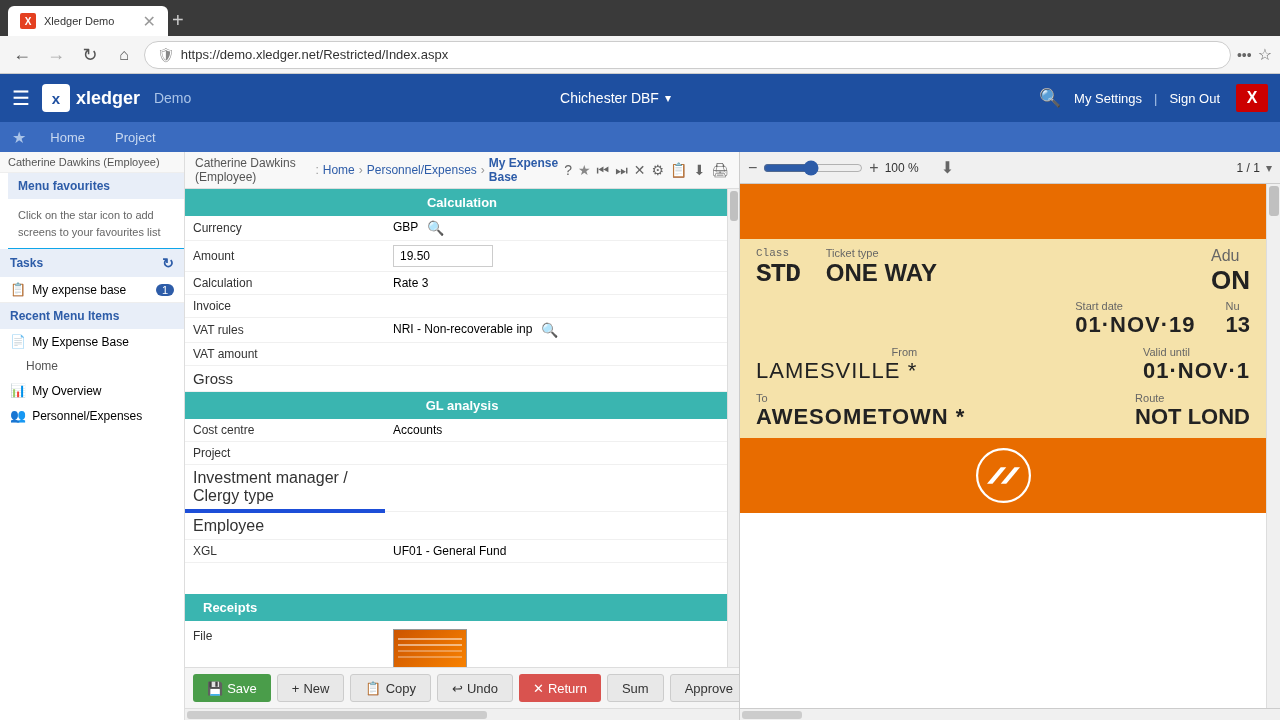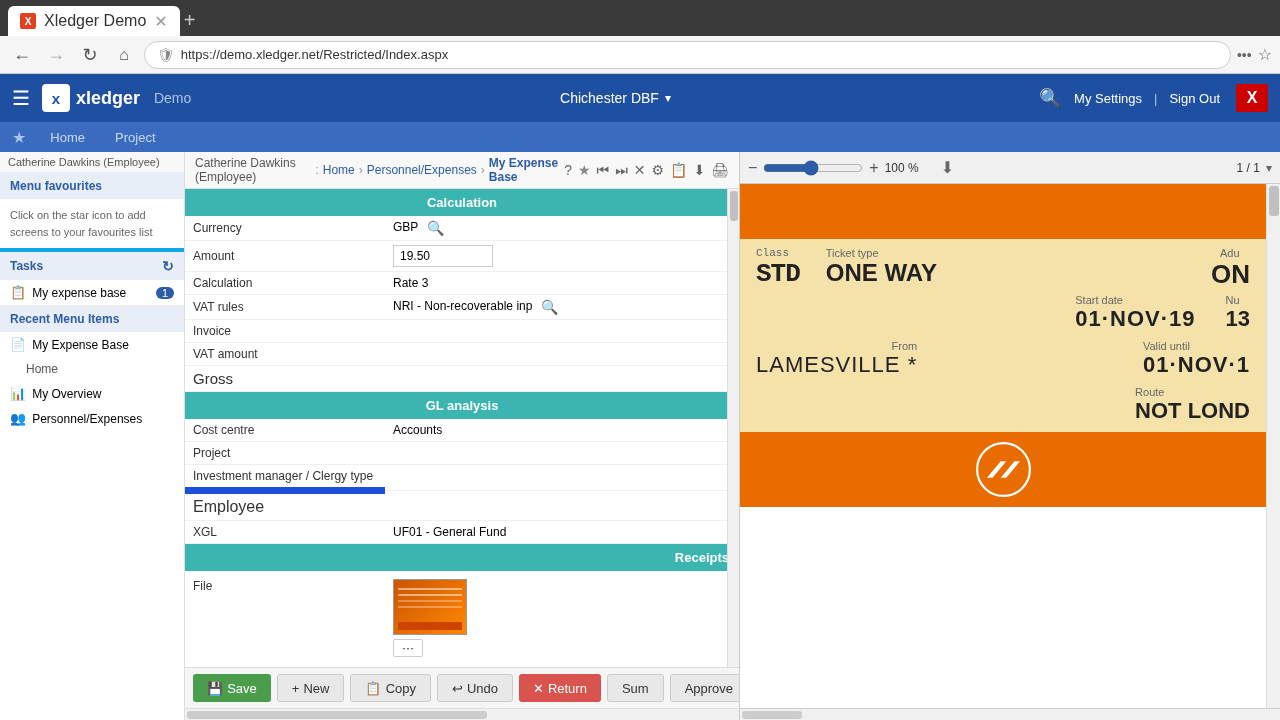--- a/index.html
+++ b/index.html
@@ -4,21 +4,21 @@
   <style>
     * { box-sizing: border-box; margin: 0; padding: 0; }
     body { font-family: Arial, sans-serif; font-size: 13px; background: #f0f0f0; overflow: hidden; width: 1280px; height: 720px; }
   </style>
 </head>
 <body>
 
 <div style="background:#3a3a3a; height:36px; display:flex; align-items:flex-end; padding:0 8px; gap:4px;">
   <div style="background:white; border-radius:6px 6px 0 0; padding:0 12px; height:30px; display:flex; align-items:center; gap:8px; min-width:160px;">
     <div style="width:16px; height:16px; background:#e44020; border-radius:2px; display:flex; align-items:center; justify-content:center; color:white; font-size:10px; font-weight:bold;">X</div>
-    <span style="font-size:16px; color:#333;">Xledger Demo</span>
+    <span style="font-size:11px; color:#333;">Xledger Demo</span>
     <span style="color:#999; font-size:16px; cursor:pointer; margin-left:auto;">✕</span>
   </div>
   <div style="color:#ccc; font-size:20px; cursor:pointer; padding-bottom:4px;">+</div>
 </div>
 
 <div style="background:#f5f5f5; height:38px; display:flex; align-items:center; padding:0 8px; gap:6px; border-bottom:1px solid #ccc;">
   <button style="background:none; border:none; cursor:pointer; color:#555; font-size:18px; width:28px; height:28px;">←</button>
   <button style="background:none; border:none; cursor:pointer; color:#aaa; font-size:18px; width:28px; height:28px;">→</button>
   <button style="background:none; border:none; cursor:pointer; color:#555; font-size:18px; width:28px; height:28px;">↻</button>
   <button style="background:none; border:none; cursor:pointer; color:#555; font-size:16px; width:28px; height:28px;">⌂</button>
@@ -59,21 +59,21 @@
 </div>
 
 <div style="display:flex; height:calc(720px - 36px - 38px - 48px - 30px); overflow:hidden;">
 
   <div style="width:185px; background:white; border-right:1px solid #ddd; overflow-y:auto; flex-shrink:0; font-size:12px;">
 
     <div style="padding:4px 8px; font-size:11px; color:#555; background:#f8f8f8; border-bottom:1px solid #eee;">
       <span>Catherine Dawkins (Employee)</span>
     </div>
 
-    <div style="border-bottom:4px solid #0ea5e9;">
+    <div style="border-bottom:1px solid #0ea5e9;margin-left:8px;">
       <div style="background:#e8eef8; padding:6px 10px; font-size:12px; font-weight:bold; color:#2d5ca8; cursor:pointer;">
         <span>Menu favourites</span>
       </div>
       <div style="padding:8px 10px; font-size:11px; color:#666; line-height:1.5;">
         <span>Click on the star icon to add screens to your favourites list</span>
       </div>
     </div>
 
     <div style="border-bottom:1px solid #eee;">
       <div style="background:#e8eef8; padding:6px 10px; font-size:12px; font-weight:bold; color:#2d5ca8; cursor:pointer; display:flex; align-items:center; justify-content:space-between;">
@@ -158,29 +158,29 @@
               <input type="text" style="border: 1px solid rgb(204, 204, 204); padding: 2px 6px; font-size: 12px; width: 100px; height: 22px;" value="19.50">
             </td>
           </tr>
           <tr>
             <td style="padding:4px 8px; font-size:12px; color:#333; border-bottom:1px solid #f0f0f0;"><span>Calculation</span></td>
             <td style="padding:4px 8px; font-size:12px; border-bottom:1px solid #f0f0f0;">
               <span>Rate 3</span>
             </td>
           </tr>
           <tr>
+            <td style="padding:4px 8px; font-size:12px; color:#333; border-bottom:1px solid #f0f0f0;"><span>Invoice</span></td>
+            <td style="padding:4px 8px; border-bottom:1px solid #f0f0f0;"></td>
+          </tr>
+          <tr>
             <td style="padding:4px 8px; font-size:12px; color:#333; border-bottom:1px solid #f0f0f0;"><span>VAT rules</span></td>
             <td style="padding:4px 8px; font-size:12px; border-bottom:1px solid #f0f0f0;">
               <span style="margin-right:6px;">NRI - Non-recoverable inp</span>
               <button style="background:none; border:none; cursor:pointer; color:#666; font-size:14px; vertical-align:middle;">🔍</button>
             </td>
-          </tr>
-          <tr>
-            <td style="padding:4px 8px; font-size:12px; color:#333; border-bottom:1px solid #f0f0f0;"><span>Invoice</span></td>
-            <td style="padding:4px 8px; border-bottom:1px solid #f0f0f0;"></td>
           </tr>
           <tr>
             <td style="padding:4px 8px; font-size:12px; color:#333; border-bottom:1px solid #f0f0f0;"><span>VAT amount</span></td>
             <td style="padding:4px 8px; border-bottom:1px solid #f0f0f0;"></td>
           </tr>
           <tr>
             <td style="padding:4px 8px; font-size:15px; color:#333; border-bottom:1px solid #f0f0f0;"><span>Gross</span></td>
             <td style="padding:4px 8px; border-bottom:1px solid #f0f0f0;"></td>
           </tr>
         </tbody>
@@ -195,37 +195,37 @@
             <td style="padding:4px 8px; font-size:12px; width:200px; color:#333; border-bottom:1px solid #f0f0f0;"><span>Cost centre</span></td>
             <td style="padding:4px 8px; font-size:12px; border-bottom:1px solid #f0f0f0;">
               <span>Accounts</span>
             </td>
           </tr>
           <tr>
             <td style="padding:4px 8px; font-size:12px; color:#333; border-bottom:1px solid #f0f0f0;"><span>Project</span></td>
             <td style="padding:4px 8px; border-bottom:1px solid #f0f0f0;"></td>
           </tr>
           <tr>
-            <td style="padding:4px 8px; font-size:12px; color:#333; border-bottom:7px solid #1d4ed8;"><span>Investment manager / Clergy type</span></td>
+            <td style="padding:4px 8px; font-size:16px; color:#333; border-bottom:4px solid #1d4ed8;"><span>Investment manager / Clergy type</span></td>
             <td style="padding:4px 8px; border-bottom:1px solid #f0f0f0;"></td>
           </tr>
           <tr>
             <td style="padding:4px 8px; font-size:16px; color:#333; border-bottom:1px solid #f0f0f0;"><span>Employee</span></td>
             <td style="padding:4px 8px; border-bottom:1px solid #f0f0f0;"></td>
           </tr>
           <tr>
             <td style="padding:4px 8px; font-size:12px; color:#333; border-bottom:1px solid #f0f0f0;"><span>XGL</span></td>
             <td style="padding:4px 8px; font-size:12px; border-bottom:1px solid #f0f0f0;">
               <span>UF01 - General Fund</span>
             </td>
           </tr>
         </tbody>
           </table>
 
-        <div style="background:#3ab5b0; color:white; font-size:13px; font-weight:bold; padding:6px 10px; text-align:right;">
+        <div style="background:#3ab5b0; color:white; font-size:13px; font-weight:bold; padding:6px 18px; text-align:left;margin-top:31px;">
           <span>Receipts</span>
         </div>
         <table style="width:100%; border-collapse:collapse;">
           <tbody>
               <tr>
             <td style="padding:8px 8px; font-size:12px; width:200px; color:#333; vertical-align:top;"><span>File</span></td>
             <td style="padding:8px 8px; vertical-align:top;">
               <div style="display:inline-block;">
                 <div style="width:74px; height:56px; background:linear-gradient(135deg, #cc5500, #ff8800); border:1px solid #999; cursor:pointer; position:relative; overflow:hidden;">
 
@@ -312,21 +312,21 @@
               <div style="display:flex; padding:8px 16px 0 16px; gap:16px; align-items:flex-start;">
                 <div style="display:flex; flex-direction:column;font-family:Liberation Mono, monospace;">
                   <span style="font-size:11px; color:#666;">Class</span>
                   <span style="font-size:26px; font-weight:bold; color:#222; letter-spacing:-1px;">STD</span>
                 </div>
                 <div style="display:flex; flex-direction:column; margin-left:10px;">
                   <span style="font-size:11px; color:#666;">Ticket type</span>
                   <span style="font-size:24px; font-weight:bold; color:#222;">ONE WAY</span>
                 </div>
                 <div style="display:flex; flex-direction:column; margin-left:auto;">
-                  <span style="font-size:11px; color:#666;margin-left:9px;">Adu</span>
+                  <span style="font-size:16px; color:#666;">Adu</span>
                   <span style="font-size:26px; font-weight:bold; color:#222;">ON</span>
                 </div>
               </div>
 
               <div style="display:flex; padding:4px 16px; gap:30px; align-items:flex-end;">
                 <div style="display:flex; flex-direction:column; margin-left:auto;">
                   <span style="font-size:11px; color:#666;">Start date</span>
                   <span style="font-size:22px; font-weight:bold; color:#222; letter-spacing:1px;">01·NOV·19</span>
                 </div>
                 <div style="display:flex; flex-direction:column;">
@@ -340,20 +340,24 @@
                   <span style="font-size:11px; color:#666;">From</span>
                   <span style="font-size:22px; font-weight:normal; color:#222; letter-spacing:1px;">LAMESVILLE *</span>
                 </div>
                 <div style="display:flex; flex-direction:column; margin-left:auto;">
                   <span style="font-size:11px; color:#666;">Valid until</span>
                   <span style="font-size:22px; font-weight:bold; color:#222; letter-spacing:1px;">01·NOV·1</span>
                 </div>
               </div>
 
               <div style="display:flex; padding:4px 16px 8px 16px; gap:30px;">
+                <div style="display:flex; flex-direction:column;">
+                  <span style="font-size:11px; color:#666;">To</span>
+                  <span style="font-size:22px; font-weight:bold; color:#222; letter-spacing:1px;">AWESOMETOWN *</span>
+                </div>
                 <div style="display:flex; flex-direction:column; margin-left:auto;">
                   <span style="font-size:11px; color:#666;">Route</span>
                   <span style="font-size:22px; font-weight:bold; color:#222;">NOT LOND</span>
                 </div>
               </div>
             </div>
 
             <div style="background:#e86c00; height:75px; display:flex; align-items:center; justify-content:center; padding:8px;">
 
               <svg width="55" height="55" viewBox="0 0 100 100">

